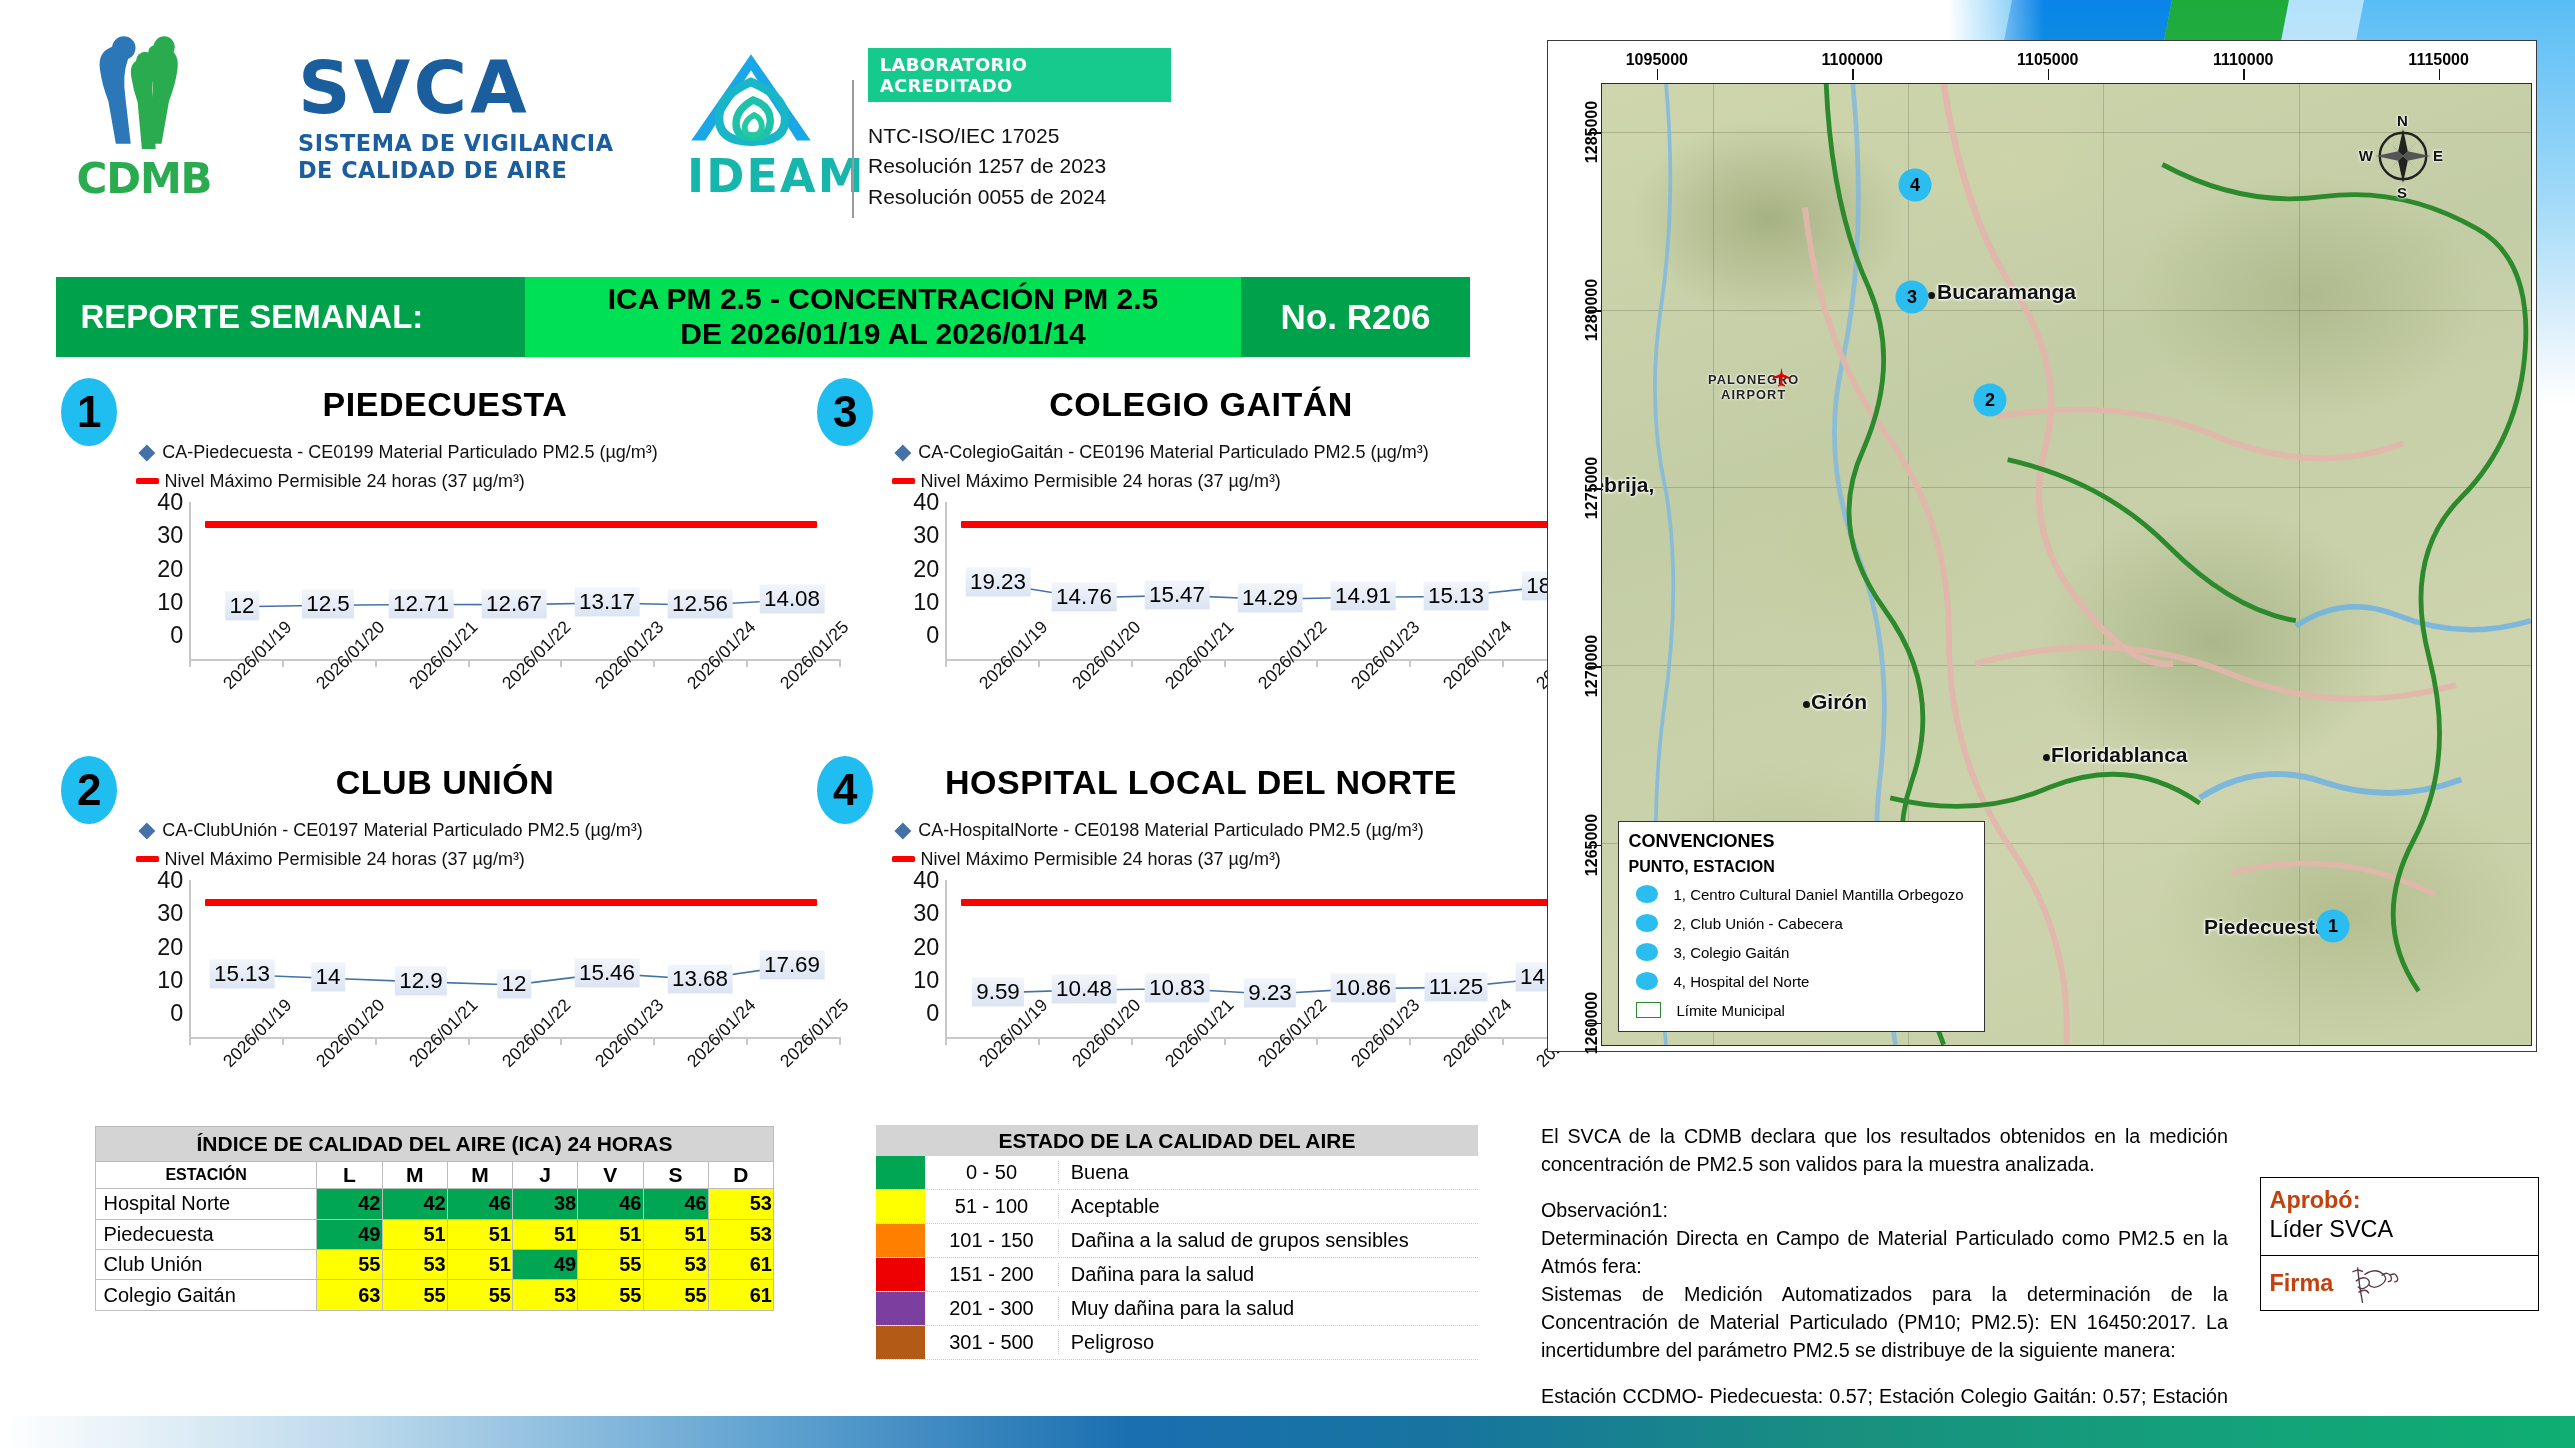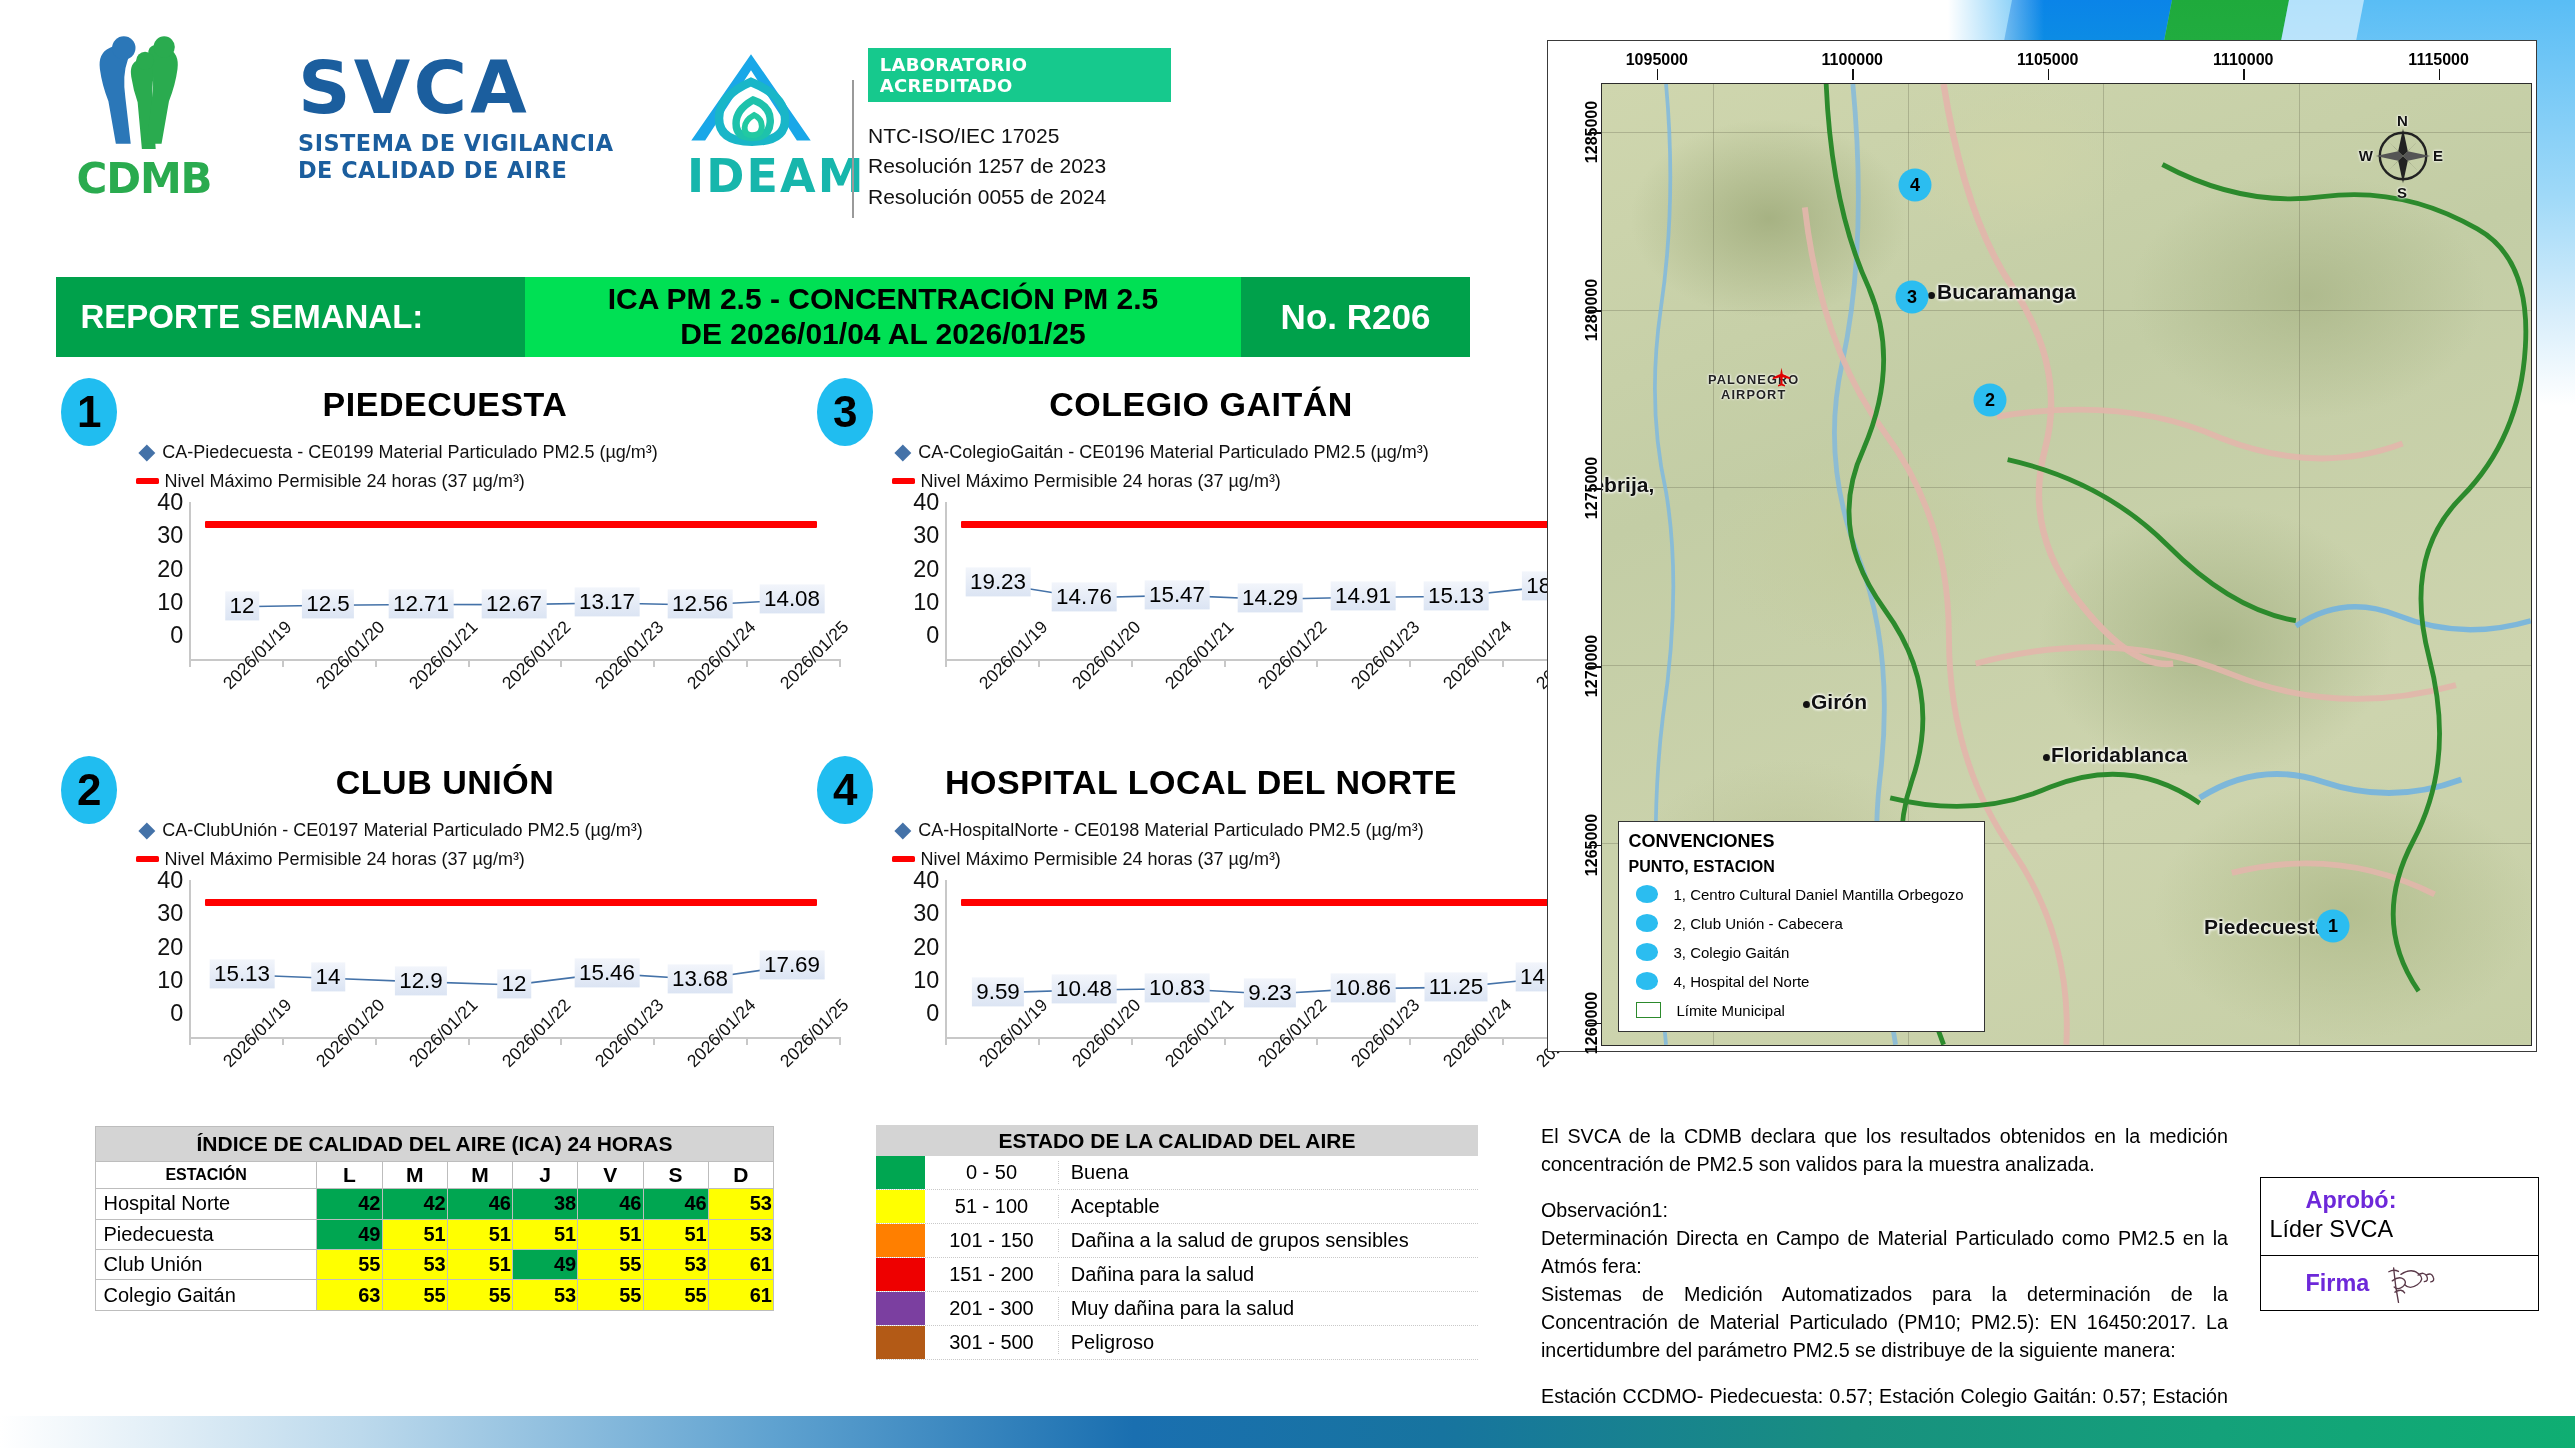--- a/index.html
+++ b/index.html
@@ -95,21 +95,21 @@
 
   
   .decl{position:absolute;left:1541px;top:1123px;width:687px;font-size:19.7px;color:#000;line-height:1.42;}
   .decl p{margin:0 0 0 0;text-align:justify;}
   .decl .gap{height:18px;}
 
   
   .approve{position:absolute;left:2260px;top:1177px;width:277px;border:1.1px solid #000;background:#fff;}
   .approve .r1{padding:8.5px 8.5px 12.8px 8.5px;border-bottom:1.1px solid #000;}
   .approve .r2{padding:7.5px 8.5px;display:flex;align-items:center;}
-  .ap-bold{font-size:23.4px;font-weight:bold;color:#6d28d9;margin-left:36px;}
+  .ap-bold{font-size:23.4px;font-weight:bold;color:#c2410c;}
   .ap-norm{font-size:23.4px;color:#000;margin-top:2.1px;}
   .sig{margin-left:14px;font-size:23.4px;color:#5b3a4a;font-family:"DejaVu Serif",serif;
     transform:rotate(-8deg);display:inline-block;}
 
   
   .mapwrap{position:absolute;left:1547px;top:40px;width:990px;height:1012px;background:#fff;
     border:1.1px solid #3a3a3a;box-sizing:border-box;}
   .map-xax{position:absolute;left:53px;top:2.1px;right:4.3px;height:37px;}
   .map-xt{position:absolute;font-size:16px;font-weight:bold;color:#000;transform:translateX(-50%);}
   .map-yax{position:absolute;left:2.1px;top:43px;width:51px;bottom:4.3px;}
@@ -204,21 +204,21 @@
       <div>Resolución 1257 de 2023</div>
       <div>Resolución 0055 de 2024</div>
     </div>
   </div>
 </div>
 
 <div class="titlebar">
   <div class="tb-left">REPORTE SEMANAL:</div>
   <div class="tb-mid">
     <div>ICA PM 2.5 - CONCENTRACIÓN PM 2.5</div>
-    <div>DE 2026/01/04 AL 2026/01/25</div>
+    <div>DE 2026/01/19 AL 2026/01/14</div>
   </div>
   <div class="tb-right">No. R206</div>
 </div>
 
 <div id="charts">
     <div class="chart" style="left: 56px; top: 373px;">
       <div class="badge">1</div>
      <div class="ch-title">PIEDECUESTA</div>
      <div class="legend">
        <div>

